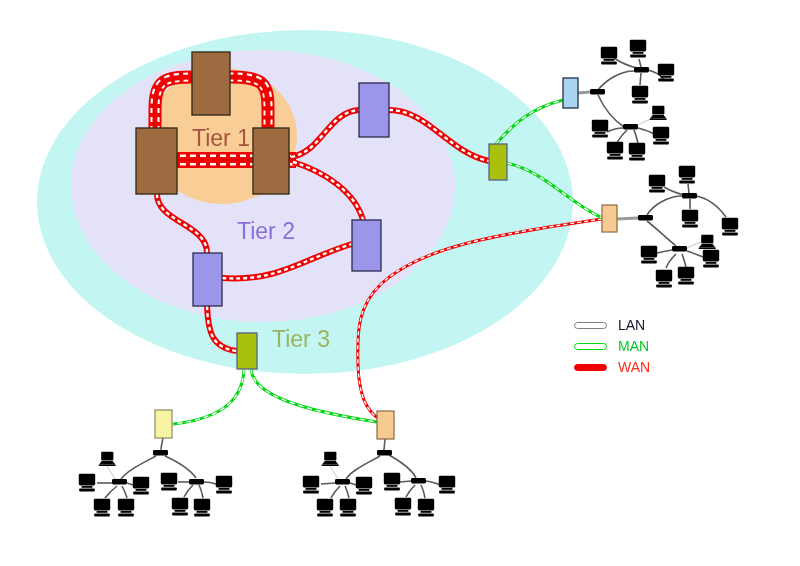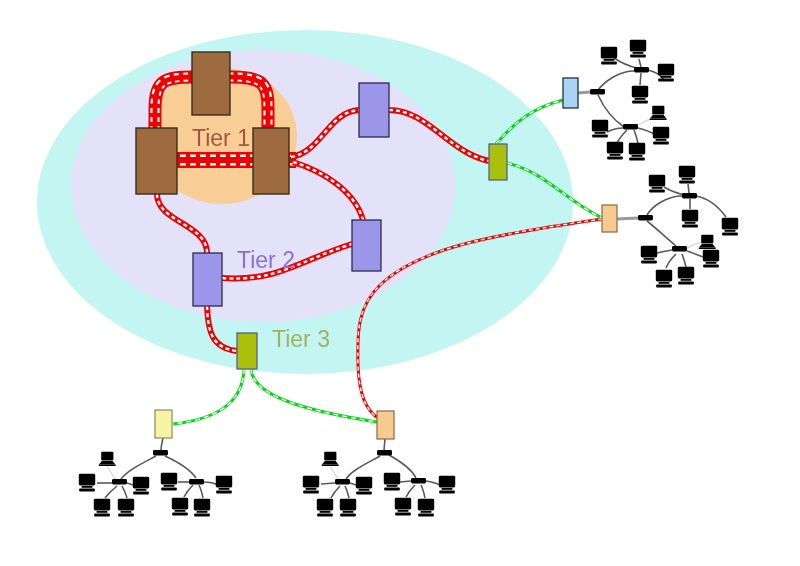--- a/index.html
+++ b/index.html
@@ -1,21 +1,21 @@
 <!DOCTYPE html>
 <html><head>
 <meta charset="utf-8">
 <style>
   html,body{margin:0;padding:0;background:#fff;}
   .stage{position:relative;width:800px;height:566px;background:#fff;overflow:hidden;
          font-family:"Liberation Sans", sans-serif;}
   .stage svg{position:absolute;left:0;top:0;}
   .tier-label{position:absolute;font-size:23px;line-height:1;white-space:nowrap;}
   .tier1-label{left:192px;top:127px;color:#A4543F;}
-  .tier2-label{left:237px;top:249px;color:#8A6FD8;}
+  .tier2-label{left:237px;top:220px;color:#8A6FD8;}
   .tier3-label{left:272px;top:328px;color:#9DB35F;}
   .legend{position:absolute;left:574px;top:318px;display:flex;flex-direction:column;gap:7px;}
   .legend-row{display:flex;align-items:center;gap:11px;height:14px;}
   .swatch{width:33px;height:7px;border-radius:4px;box-sizing:border-box;}
   .swatch-lan{background:#fff;border:1.6px solid #808080;}
   .swatch-man{background:#fff;border:1.6px solid #00D911;}
   .swatch-wan{background:#EE0000;border:1.6px solid #EE0000;}
   .legend-text{font-size:14px;line-height:1;}
   .legend-lan{color:#14142e;}
   .legend-man{color:#00CC22;}
@@ -254,13 +254,27 @@
     <use href="#ws" x="702" y="249"></use>
     <use href="#ws" x="655" y="269"></use>
     <use href="#ws" x="677" y="266"></use>
   </g>
 </svg>
 
   <div class="tier-label tier1-label">Tier 1</div>
   <div class="tier-label tier2-label">Tier 2</div>
   <div class="tier-label tier3-label">Tier 3</div>
 
+  <div class="legend">
+    <div class="legend-row">
+      <div class="swatch swatch-lan"></div>
+      <span class="legend-text legend-lan">LAN</span>
+    </div>
+    <div class="legend-row">
+      <div class="swatch swatch-man"></div>
+      <span class="legend-text legend-man">MAN</span>
+    </div>
+    <div class="legend-row">
+      <div class="swatch swatch-wan"></div>
+      <span class="legend-text legend-wan">WAN</span>
+    </div>
+  </div>
 </div>
 
 </body></html>

